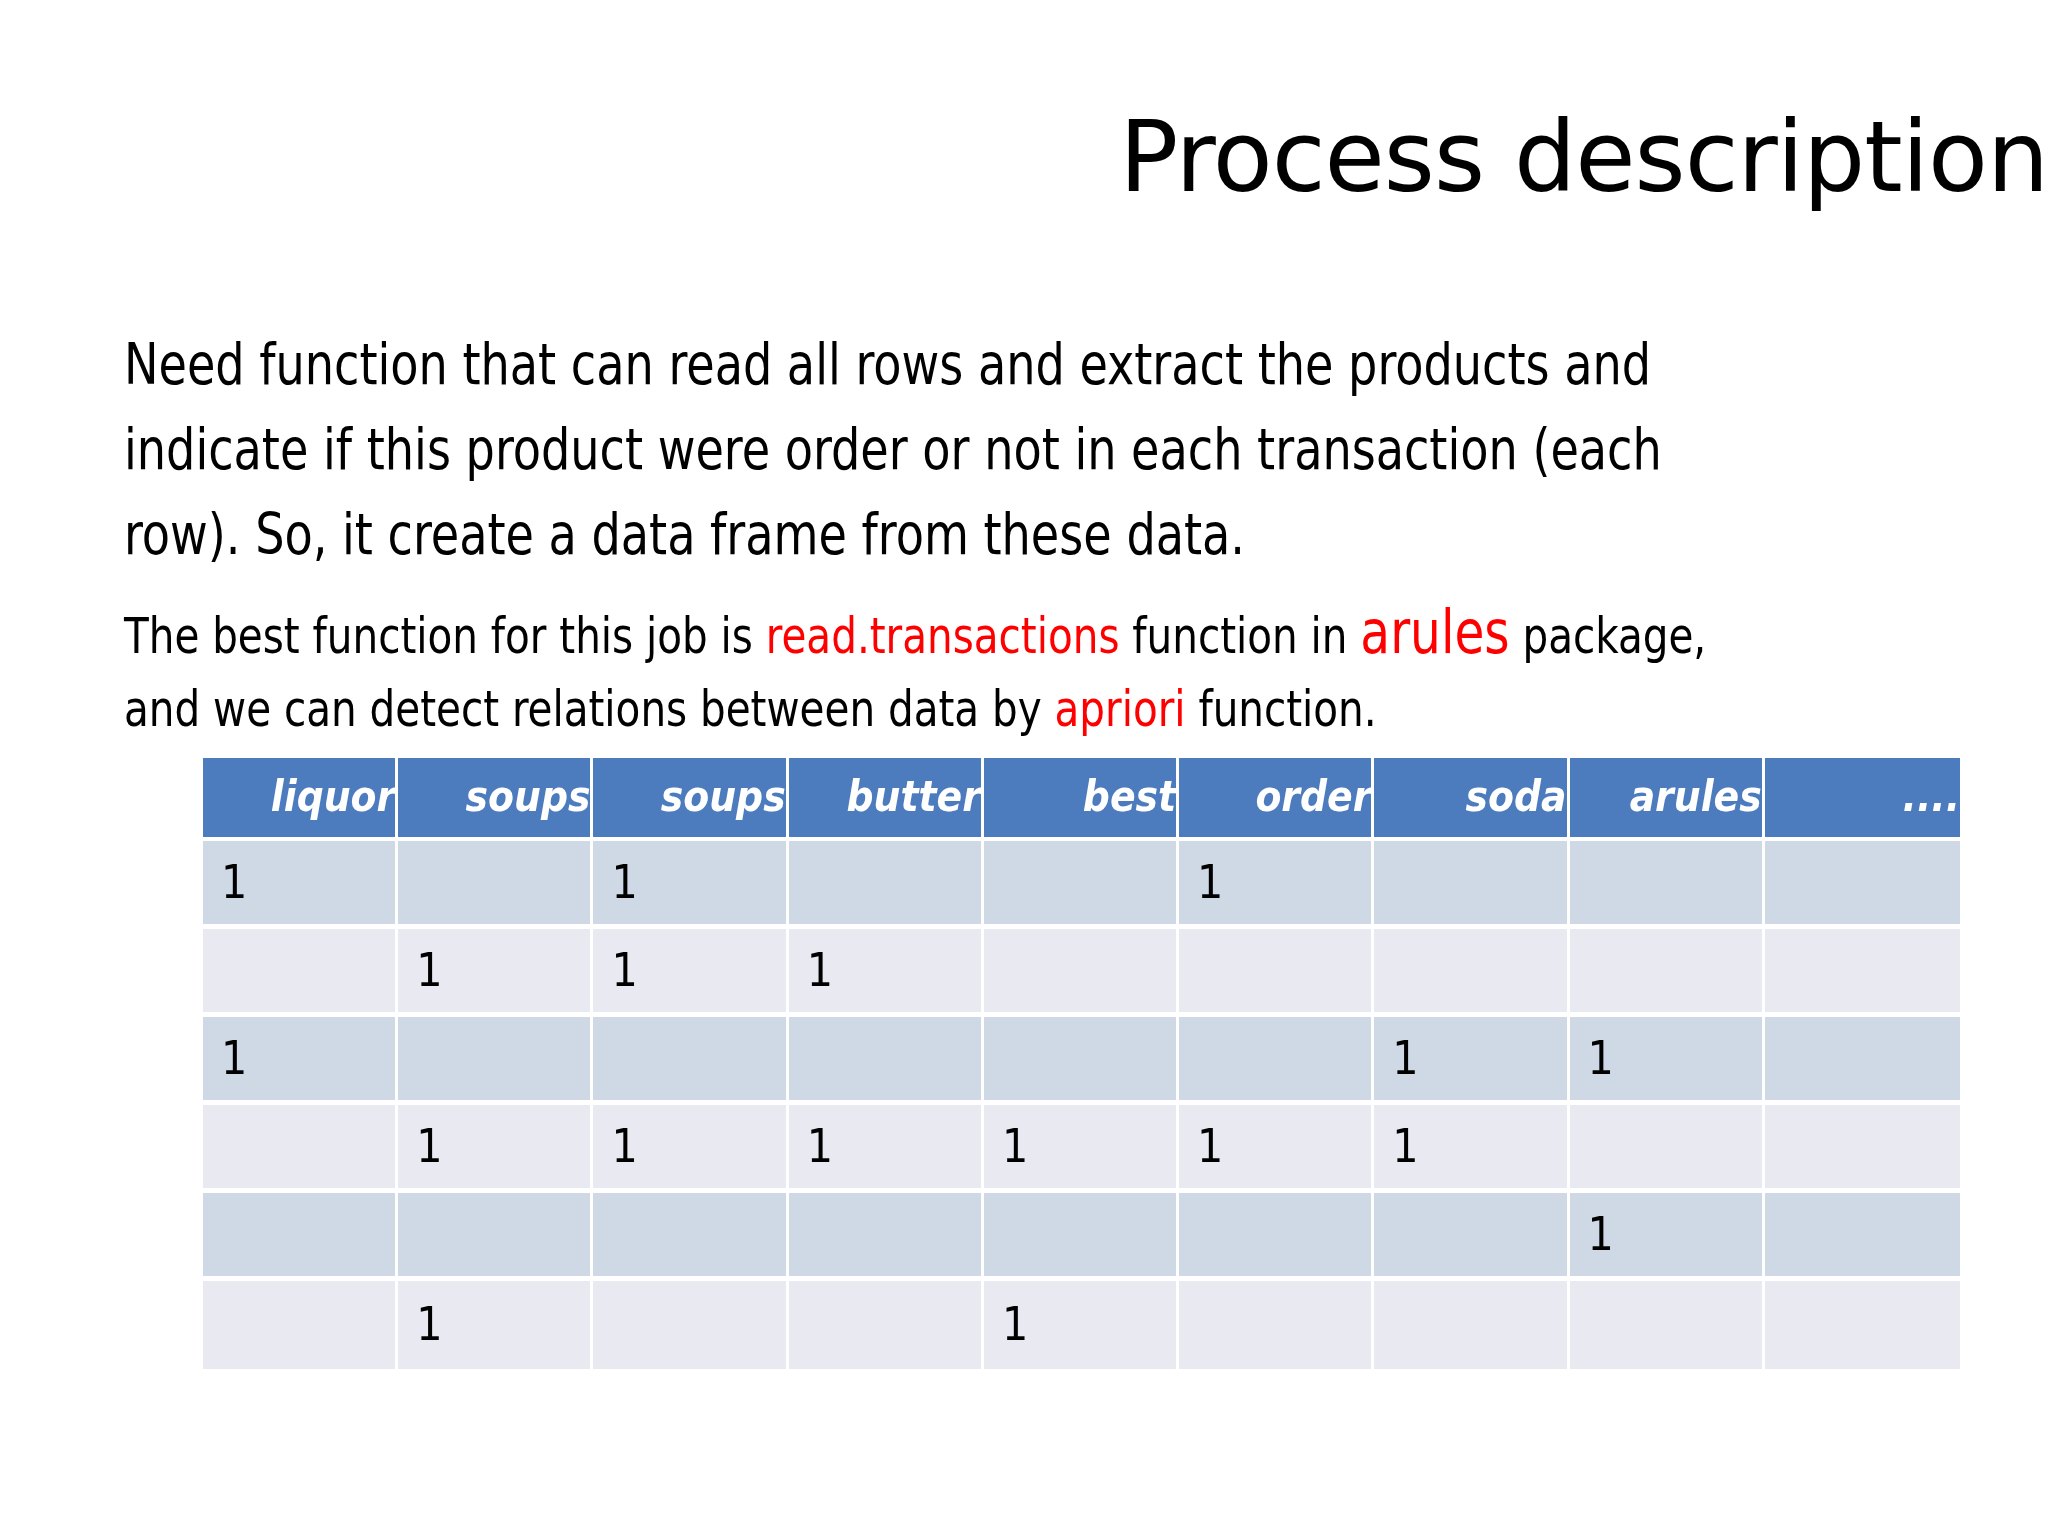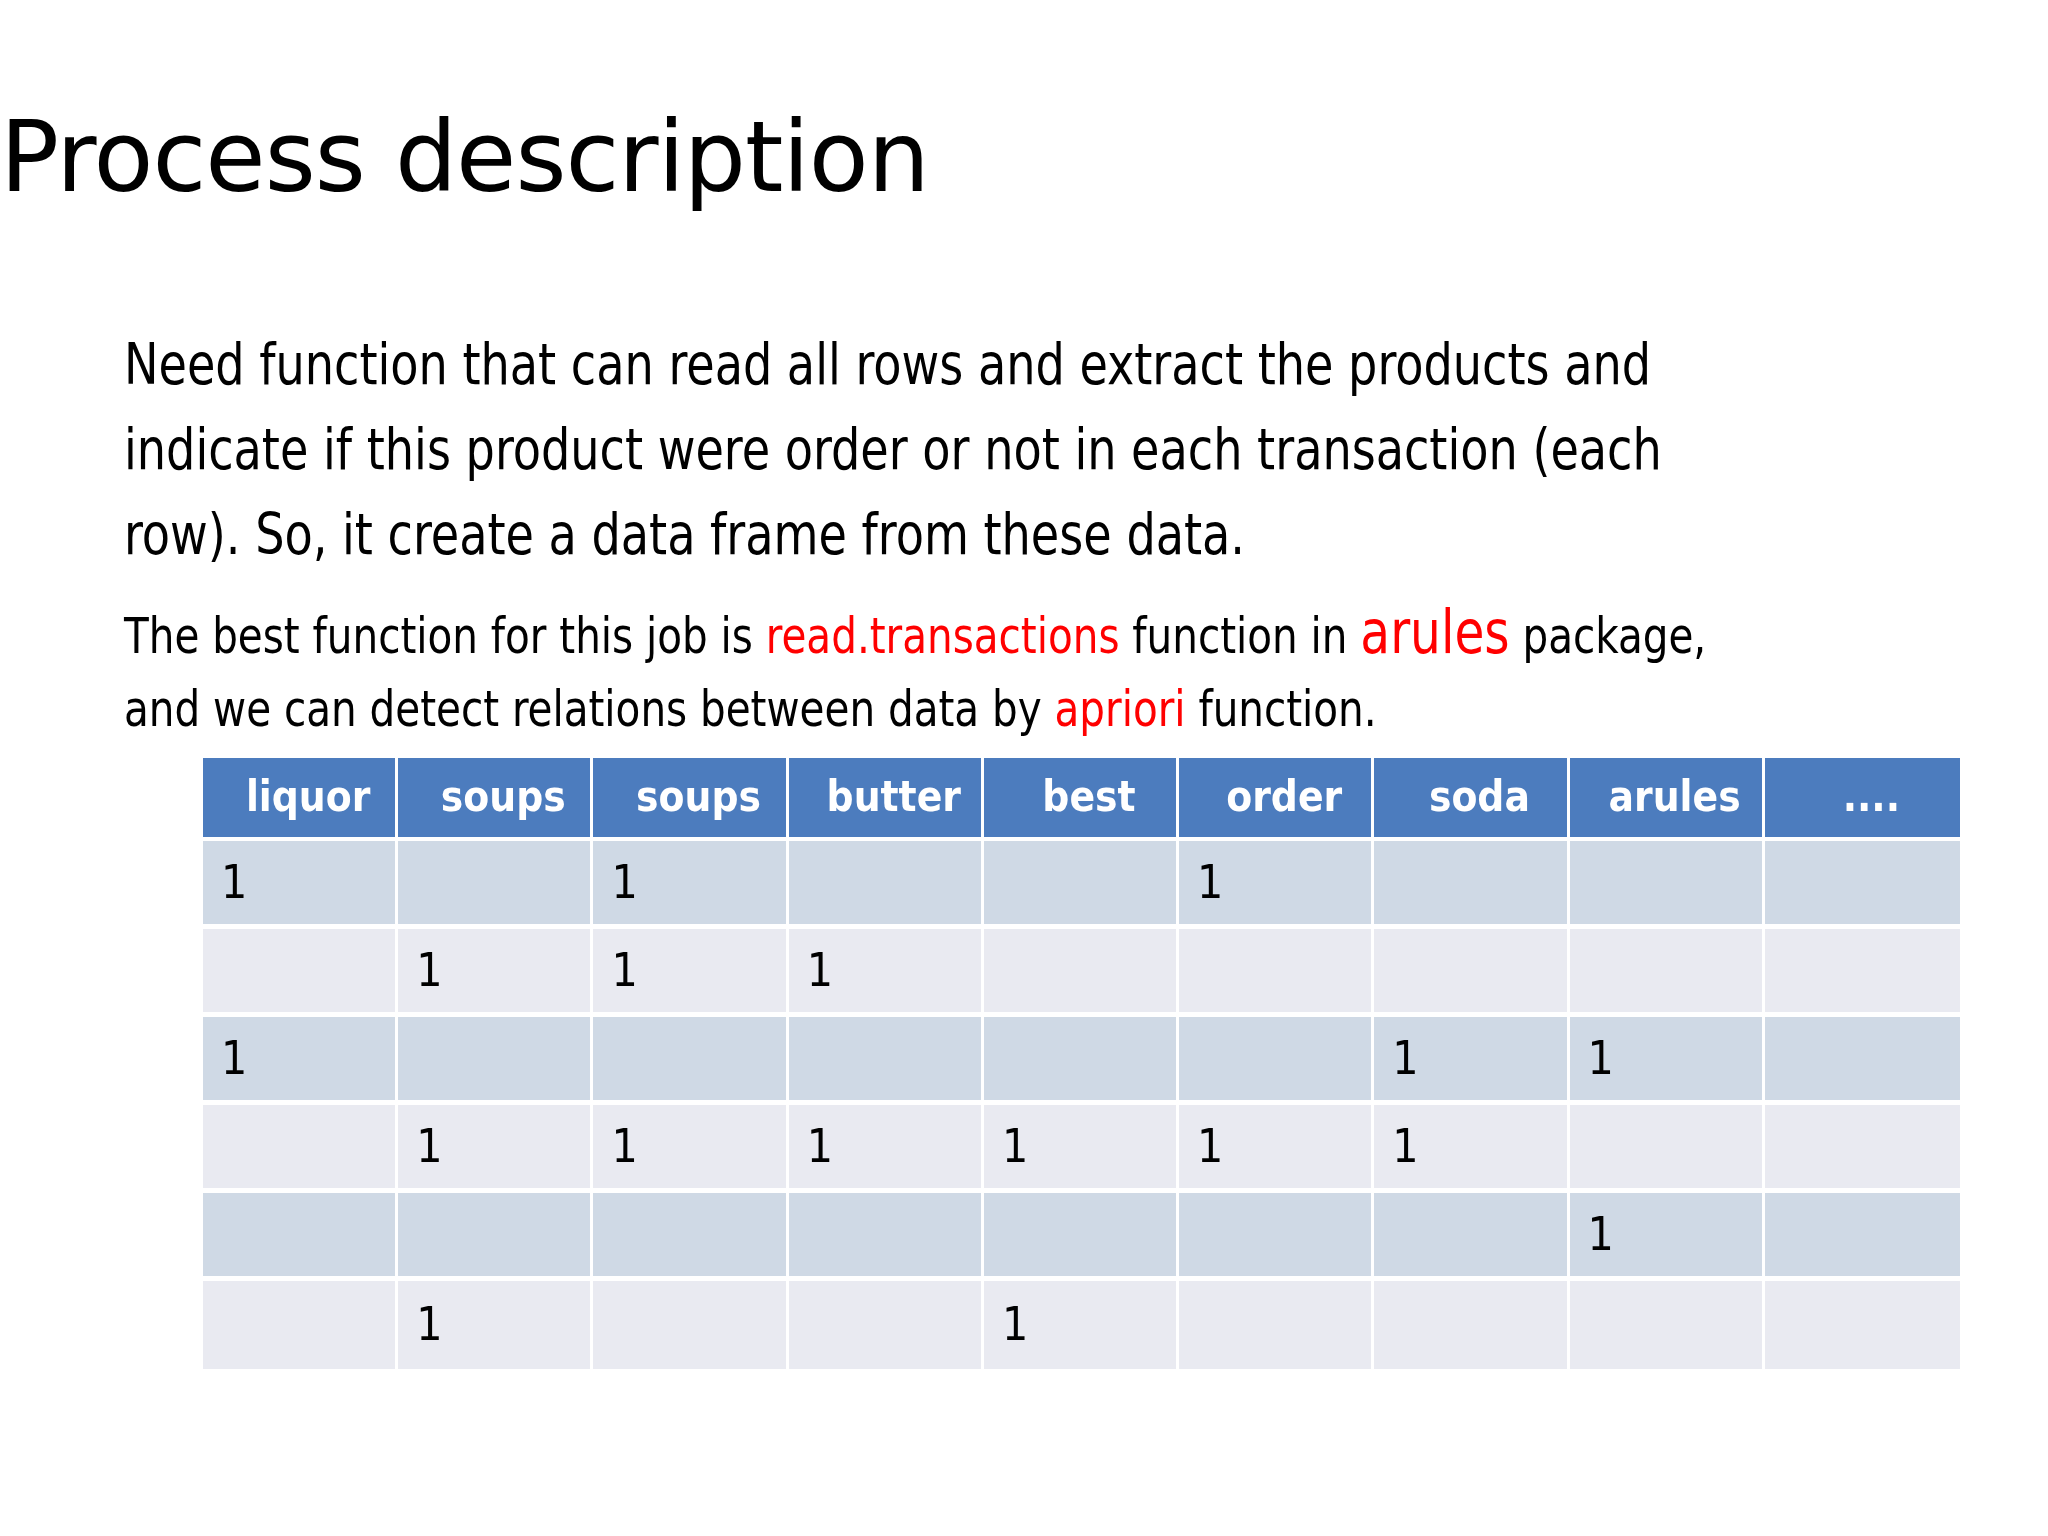--- a/index.html
+++ b/index.html
@@ -20,21 +20,21 @@
     inset: 0;
     background: #ffffff;
   }
 
   
   .slide-title {
     position: absolute;
     left: 0;
     right: 0;
     top: 108px;
-    text-align: left;
+    text-align: right;
     font-family: "DejaVu Sans", sans-serif;
     font-size: 98px;
     line-height: 1.0;
     font-weight: 400;
     color: #000000;
     letter-spacing: -1px;
   }
 
   
   .body-block {
@@ -84,28 +84,29 @@
   }
 
   .data-table col { width: 11.111%; }
 
   .data-table th {
     background: #4C7CBE;
     color: #FFFFFF;
     font-family: "DejaVu Sans Condensed", "Liberation Sans Narrow", "Liberation Sans", sans-serif;
     font-weight: bold;
     font-size: 42px;
-    text-align: center;
+    text-align: right;
     padding: 14px 0 16px 18px;
     height: 62px;
     box-sizing: border-box;
     border-right: 3px solid #FFFFFF;
     border-bottom: 4px solid #FFFFFF;
     vertical-align: middle;
     letter-spacing: 0px;
+    font-style: italic;
   }
   .data-table th:last-child { border-right: none; }
 
   .data-table td {
     font-family: "DejaVu Sans Condensed", "Liberation Sans Narrow", "Liberation Sans", sans-serif;
     font-size: 46px;
     color: #000000;
     text-align: left;
     padding: 4px 0 6px 18px;
     height: 88px;

